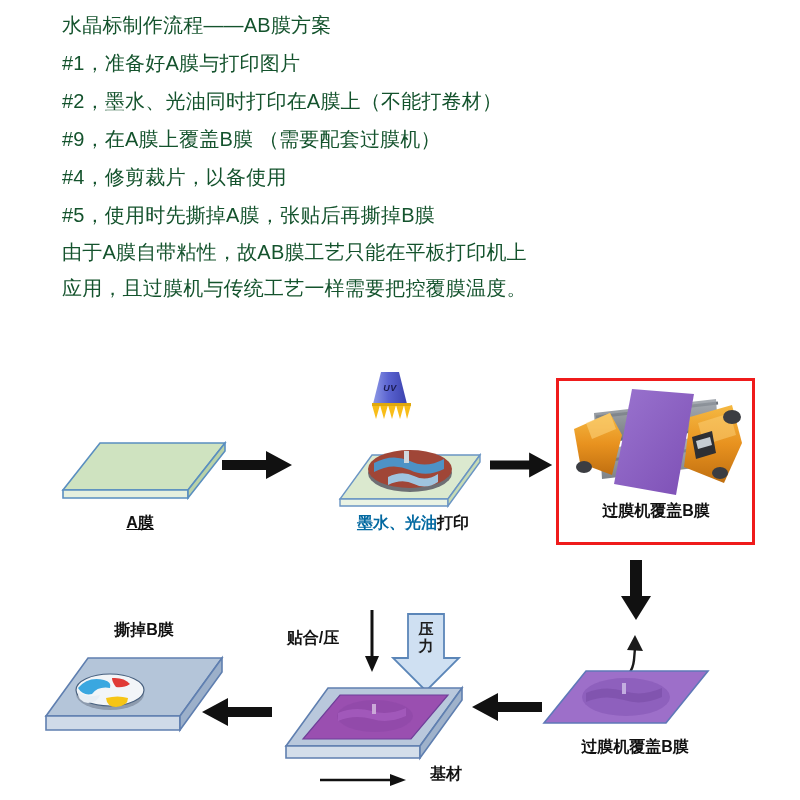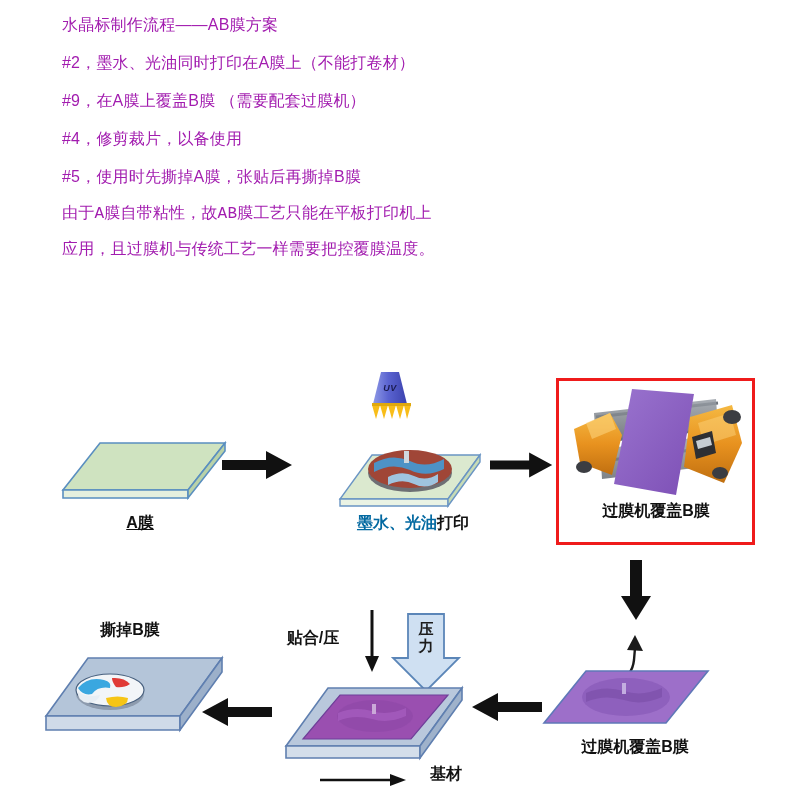--- a/index.html
+++ b/index.html
@@ -4,28 +4,28 @@
 <style>
   html,body{margin:0;padding:0;}
   body{
     width:800px;height:800px;position:relative;overflow:hidden;
     background:#ffffff;
     font-family:"Liberation Sans","DejaVu Sans",sans-serif;
   }
   
   #text-block{position:absolute;left:62px;top:6px;width:700px;}
   .tline{
-    color:#a21caf;
-    font-size:16px;
+    color:#14532d;
+    font-size:20px;
     line-height:38px;
     white-space:nowrap;
     letter-spacing:.2px;
     font-weight:500;
   }
-  .tline.tight{line-height:36px;font-family:Liberation Mono, monospace;}
+  .tline.tight{line-height:36px;}
 
   
   #diagram{position:absolute;left:0;top:355px;width:800px;height:445px;}
   .abs{position:absolute;}
 
   .cap{
     font-size:16px;font-weight:bold;color:#111;white-space:nowrap;
     text-align:center;
   }
   .cap-red{color:#0369a1;}
@@ -46,20 +46,21 @@
   .uvtxt{
     position:absolute;left:0;top:14px;width:100%;text-align:center;
     font-size:9px;font-weight:bold;color:#1a1a4e;letter-spacing:.5px;
   }
 </style>
 </head>
 <body>
 
 <div id="text-block">
   <div class="tline">水晶标制作流程——AB膜方案</div>
+  <div class="tline">#1，准备好A膜与打印图片</div>
   <div class="tline">#2，墨水、光油同时打印在A膜上（不能打卷材）</div>
   <div class="tline">#9，在A膜上覆盖B膜 （需要配套过膜机）</div>
   <div class="tline">#4，修剪裁片，以备使用</div>
   <div class="tline">#5，使用时先撕掉A膜，张贴后再撕掉B膜</div>
   <div class="tline tight">由于A膜自带粘性，故AB膜工艺只能在平板打印机上</div>
   <div class="tline tight">应用，且过膜机与传统工艺一样需要把控覆膜温度。</div>
 </div>
 
 <div id="diagram">
 
@@ -247,21 +248,21 @@
     <div class="cap cap-blk abs" style="left:146px;top:154px;width:60px;">基材</div>
   </div>
 
   <div class="abs" style="left:200px;top:340px;">
     <svg width="72" height="34" viewBox="0 0 72 34">
       <polygon points="72,12 28,12 28,3 2,17 28,31 28,22 72,22" fill="#111"></polygon>
     </svg>
   </div>
 
   <div class="abs" style="left:40px;top:265px;width:200px;height:130px;">
-    <div class="cap cap-blk abs" style="left:30px;top:0px;width:120px;">撕掉B膜</div>
+    <div class="cap cap-blk abs" style="left:44px;top:0px;width:120px;">撕掉B膜</div>
 
     <svg width="190" height="96" viewBox="0 0 190 96" style="position:absolute;left:0;top:34px;">
       <polygon points="48,4 182,4 140,62 6,62" fill="#b4c5d9" stroke="#5f7fb0" stroke-width="1.6"></polygon>
       <polygon points="6,62 140,62 140,76 6,76" fill="#cfdae8" stroke="#5f7fb0" stroke-width="1.6"></polygon>
       <polygon points="140,62 182,4 182,18 140,76" fill="#9cb0ca" stroke="#5f7fb0" stroke-width="1.6"></polygon>
 
       <g>
         <ellipse cx="70" cy="40" rx="34" ry="16" fill="#8d9bae"></ellipse>
         <ellipse cx="70" cy="36" rx="34" ry="16" fill="#f2f5f8" stroke="#49617f" stroke-width="1.2"></ellipse>
         <path d="M38,34 q10,-12 26,-8 q8,2 6,8 q-12,-2 -18,6 q-9,2 -14,-6 z" fill="#3aa7e0"></path>

